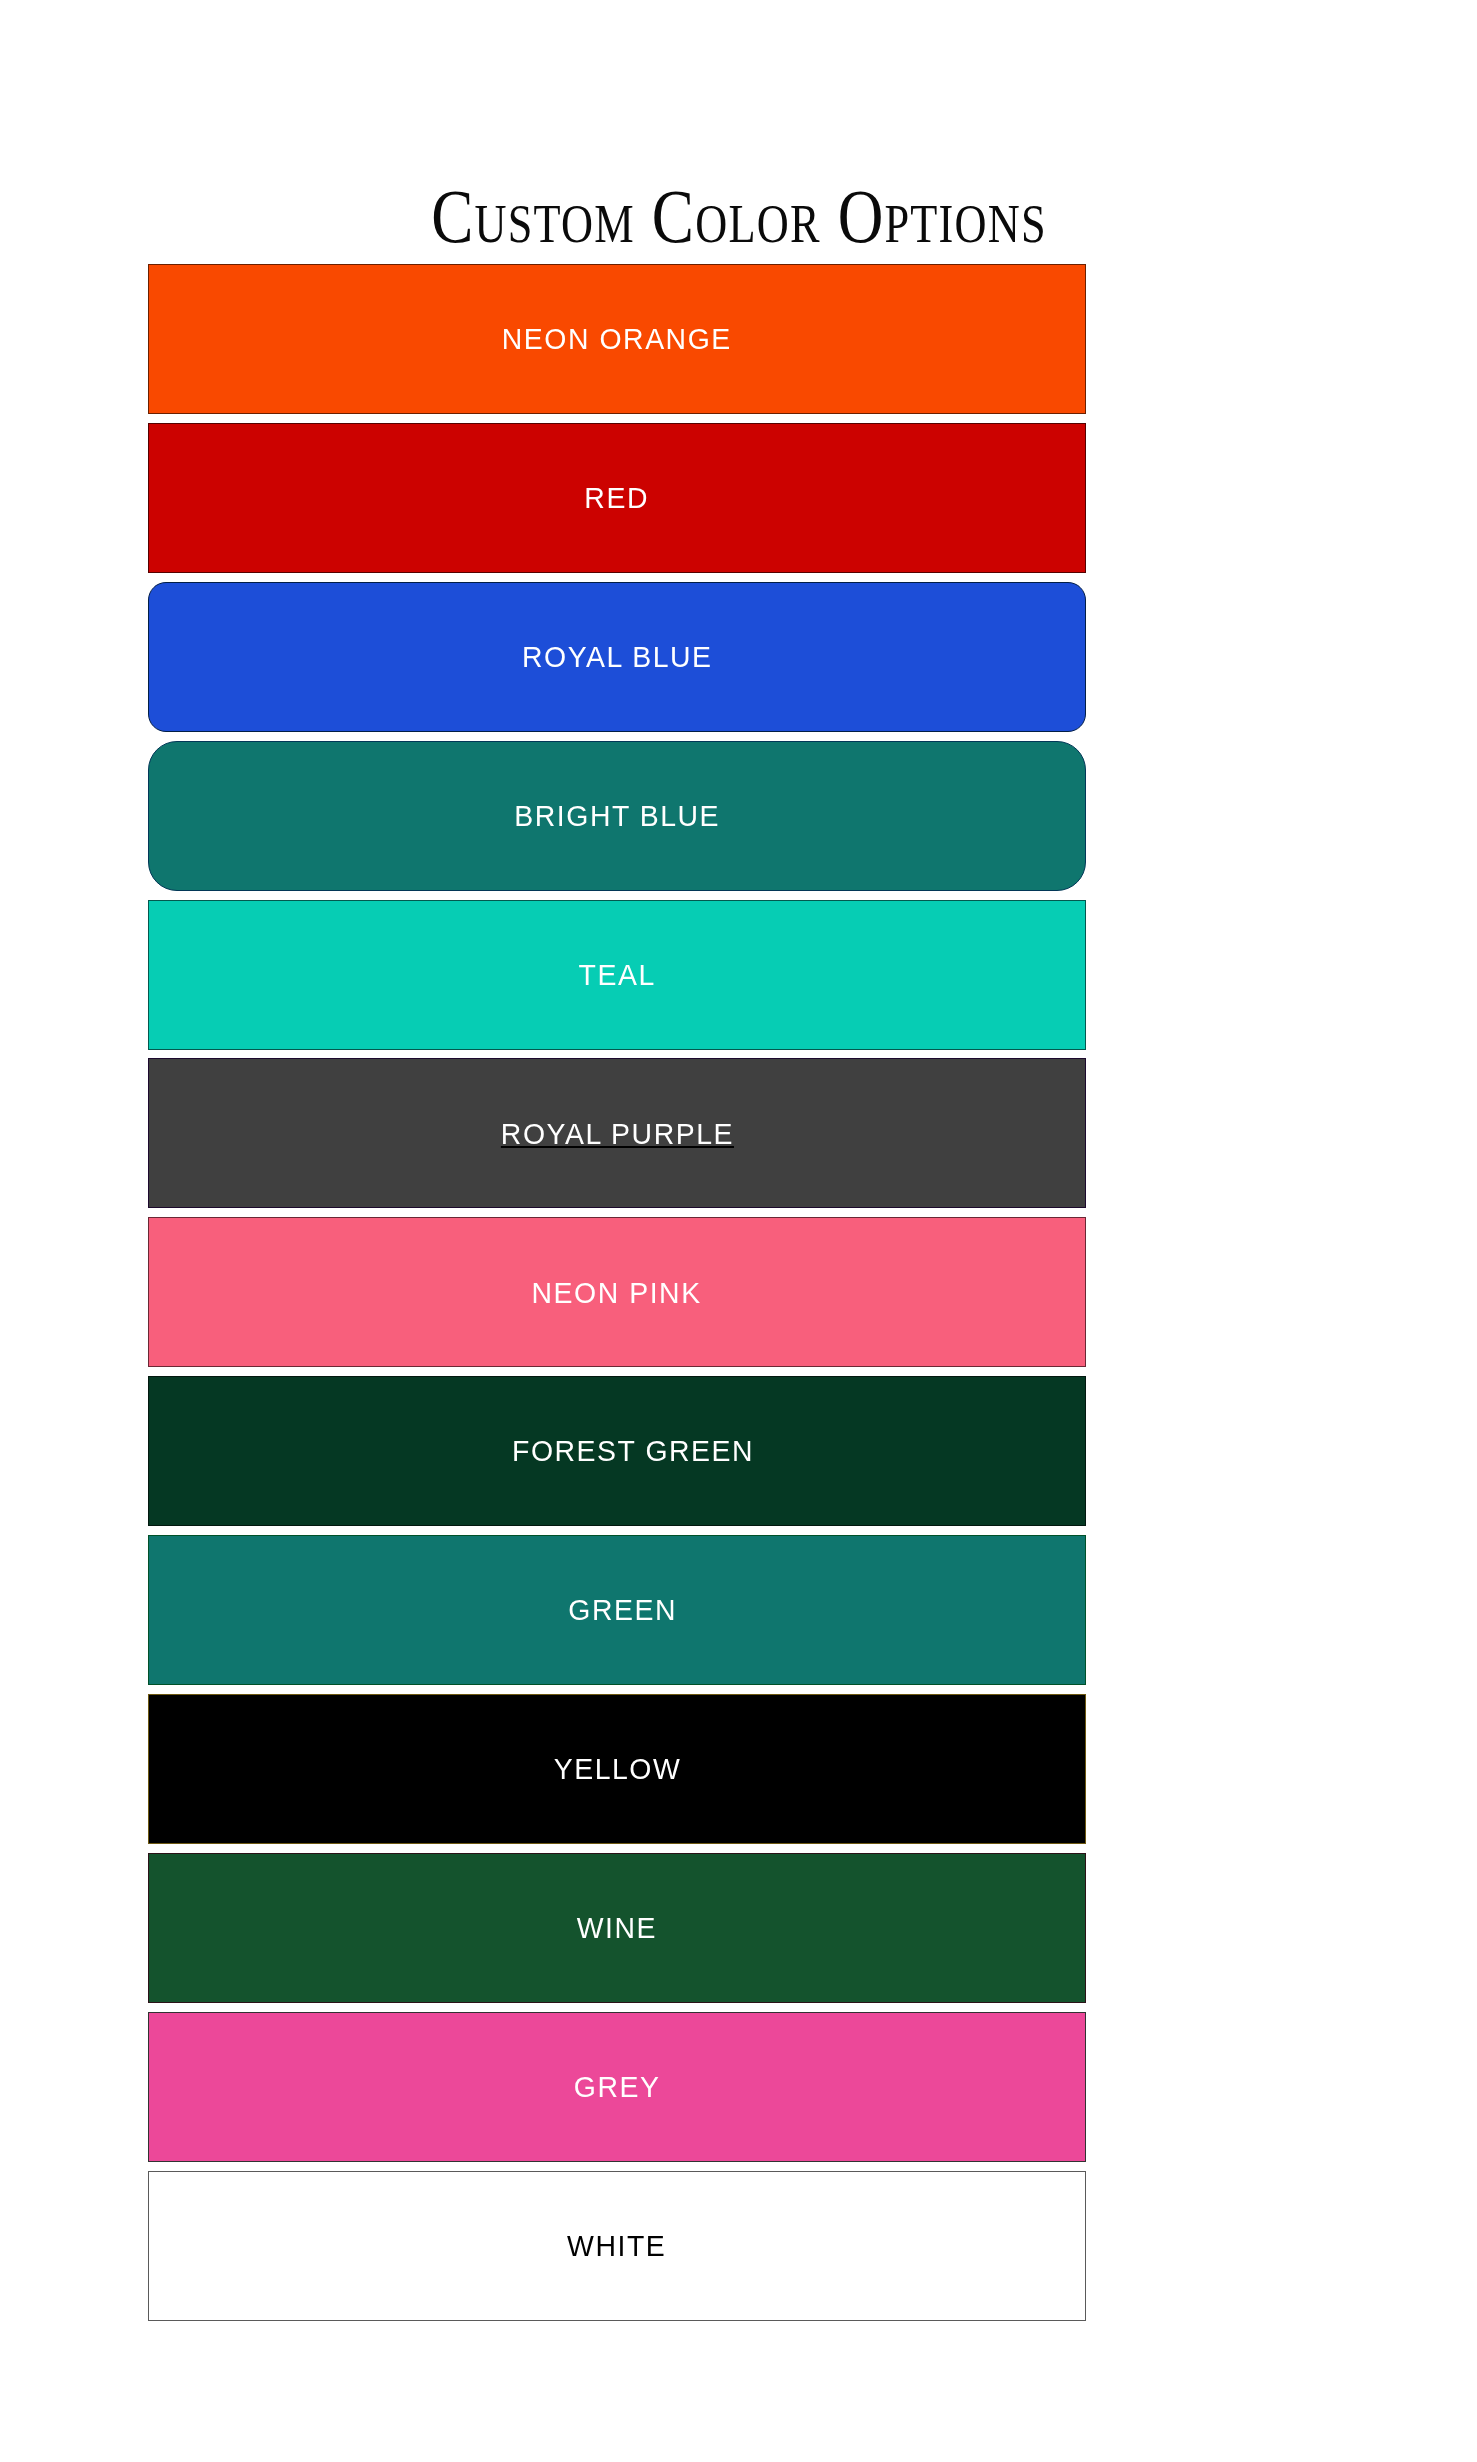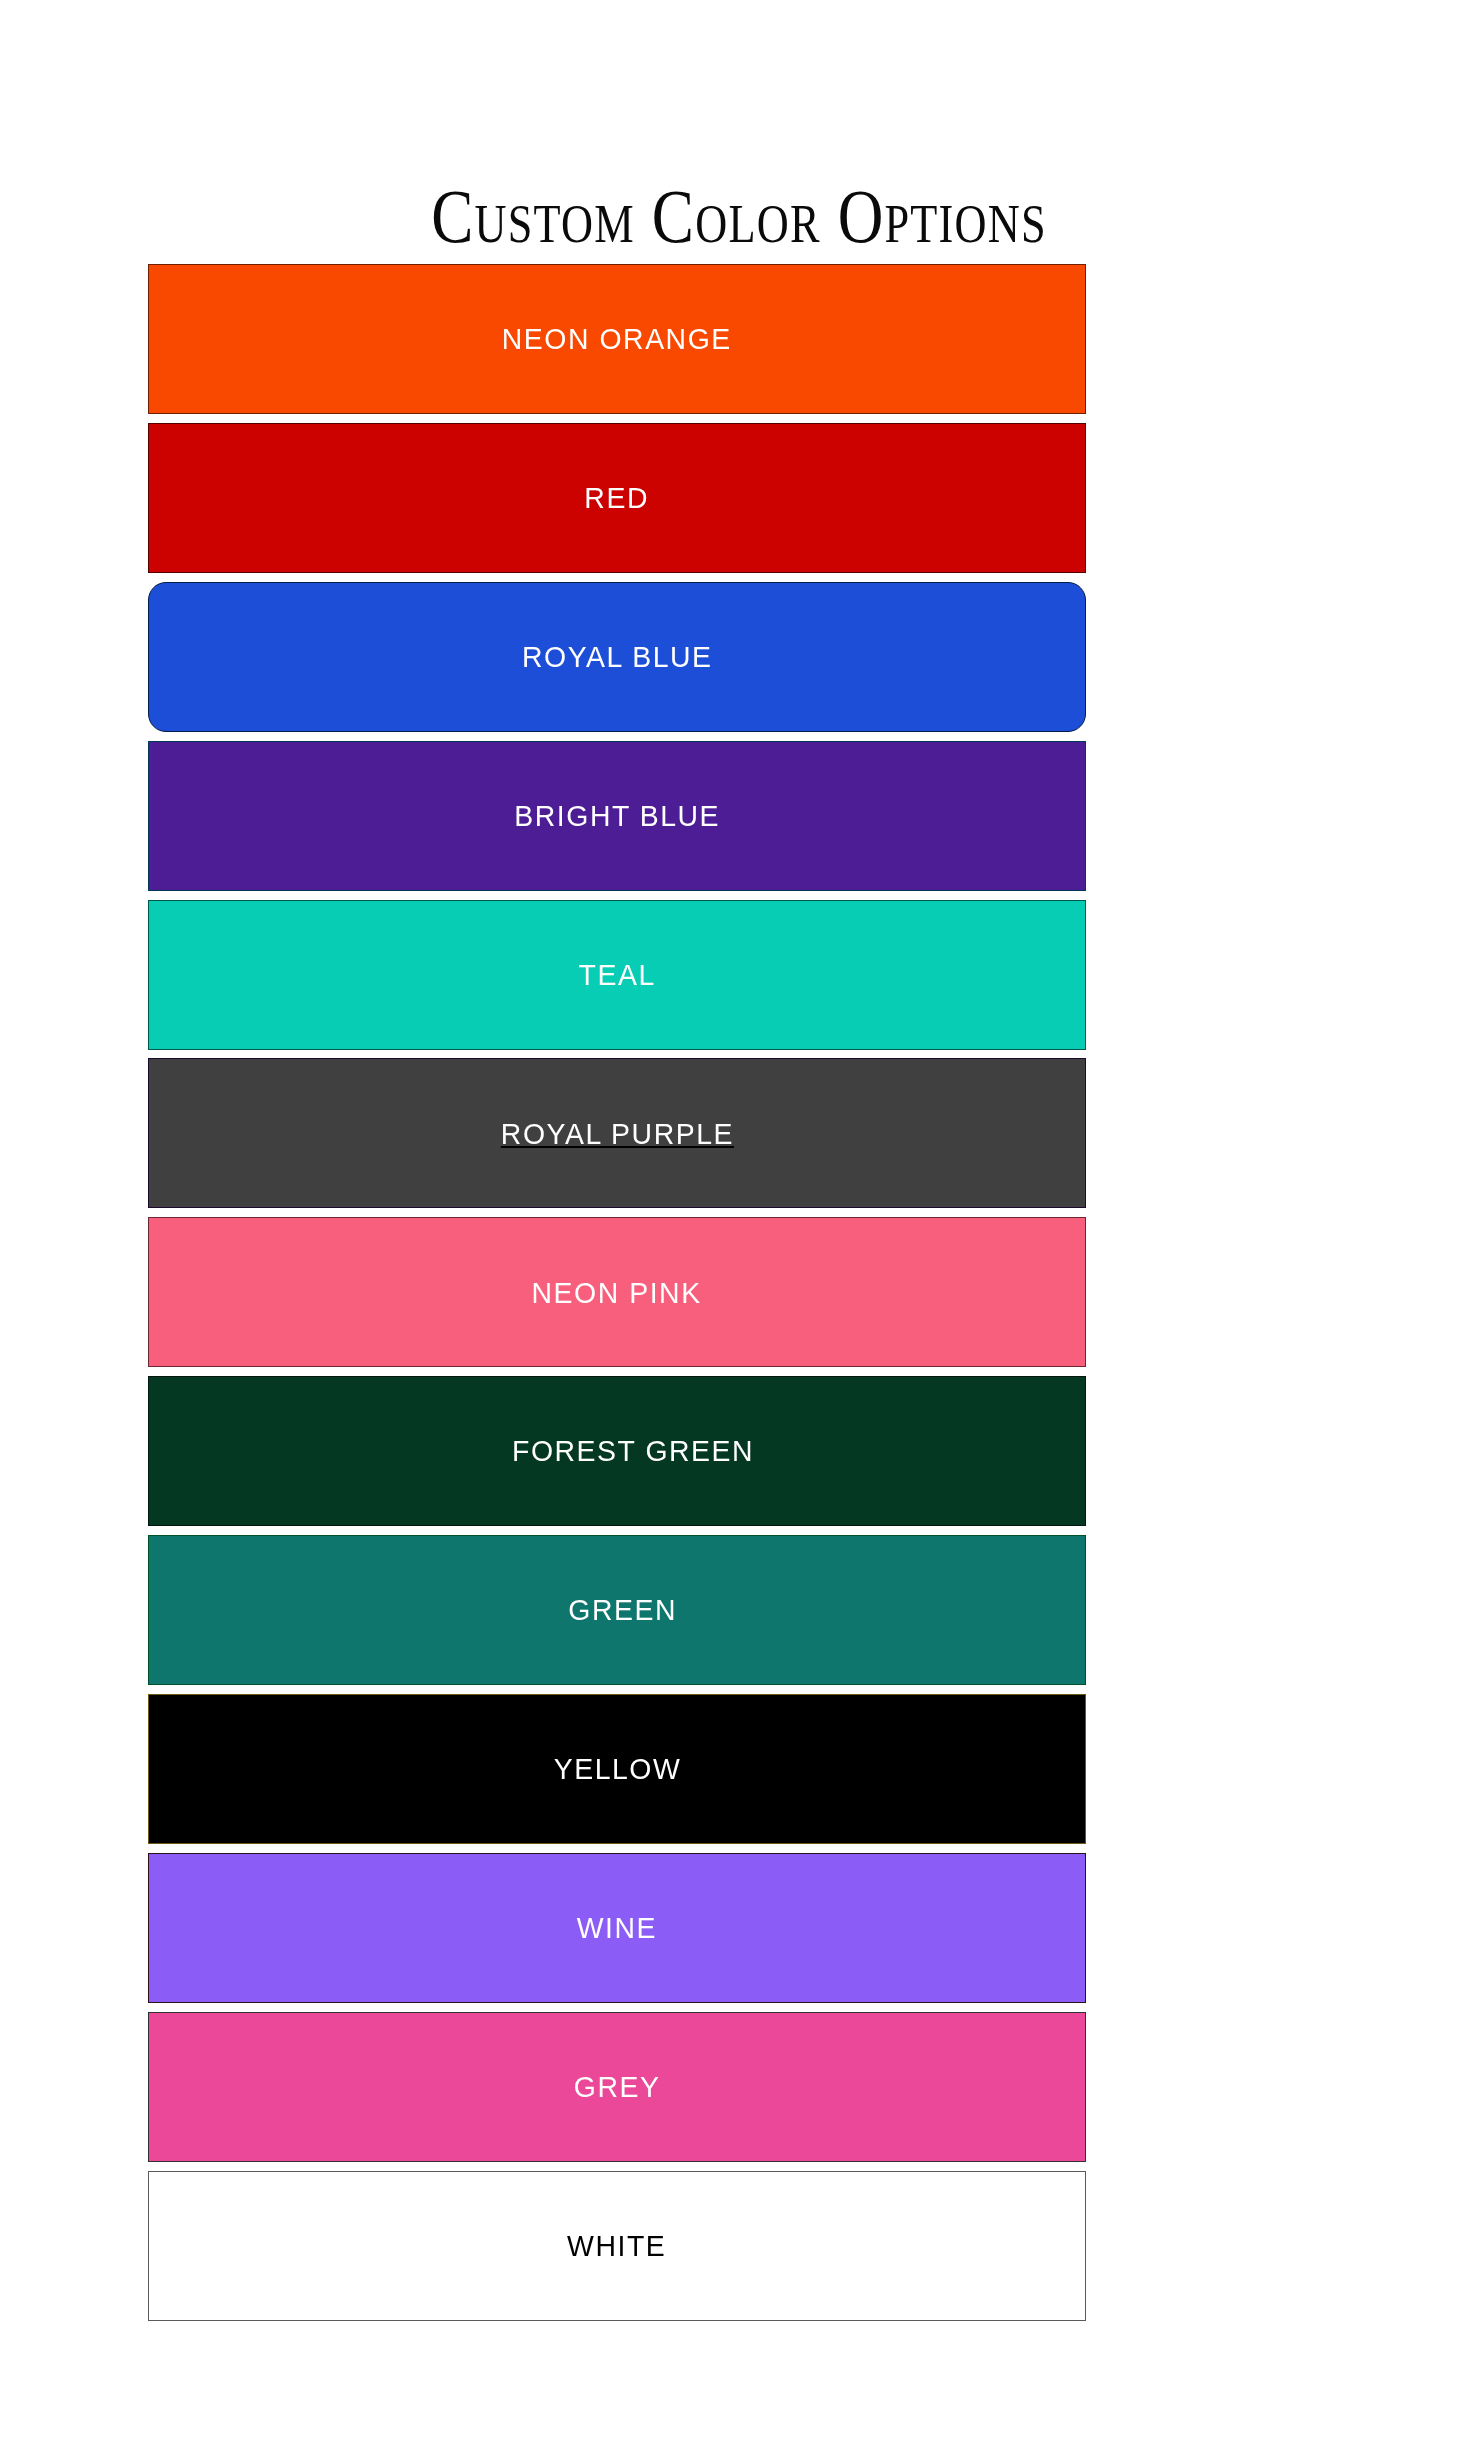--- a/index.html
+++ b/index.html
@@ -94,42 +94,42 @@
   <div class="swatch-list">
       <div class="swatch" style="background: rgb(249, 73, 0); border-color: rgb(107, 32, 0);">
         <span class="swatch-label" style="color: rgb(255, 255, 255);">NEON ORANGE</span>
       </div>
       <div class="swatch" style="background: rgb(204, 2, 0); border-color: rgb(85, 1, 0);">
         <span class="swatch-label" style="color: rgb(255, 255, 255);">RED</span>
       </div>
       <div class="swatch" style="background: #1d4ed8; border-color: rgb(2, 30, 70); border-radius: 18px;">
         <span class="swatch-label" style="color: rgb(255, 255, 255);">ROYAL BLUE</span>
       </div>
-      <div class="swatch" style="background: #4c1d95; border-color: rgb(2, 55, 87);">
+      <div class="swatch" style="background: #0f766e; border-color: rgb(2, 55, 87); border-radius: 29px;">
         <span class="swatch-label" style="color: rgb(255, 255, 255);">BRIGHT BLUE</span>
       </div>
       <div class="swatch" style="background: rgb(6, 205, 180); border-color: rgb(3, 88, 78);">
         <span class="swatch-label" style="color: rgb(255, 255, 255);">TEAL</span>
       </div>
       <div class="swatch" style="background: #404040; border-color: rgb(28, 9, 45); text-decoration: underline;">
         <span class="swatch-label" style="color: rgb(255, 255, 255);">ROYAL PURPLE</span>
       </div>
       <div class="swatch" style="background: rgb(248, 95, 124); border-color: rgb(106, 40, 53);">
         <span class="swatch-label" style="color: rgb(255, 255, 255);">NEON PINK</span>
       </div>
       <div class="swatch" style="background: rgb(5, 56, 35); border-color: rgb(2, 24, 15); padding-left: 32px;">
         <span class="swatch-label" style="color: rgb(255, 255, 255);">FOREST GREEN</span>
       </div>
       <div class="swatch" style="background: #0f766e; border-color: rgb(0, 81, 41); padding-left: 11px;">
         <span class="swatch-label" style="color: rgb(255, 255, 255);">GREEN</span>
       </div>
       <div class="swatch" style="background: #000000; border-color: rgb(109, 88, 17); text-decoration: underline;">
         <span class="swatch-label" style="color: rgb(255, 255, 255);">YELLOW</span>
       </div>
-      <div class="swatch" style="background: #8b5cf6; border-color: rgb(43, 18, 24);">
+      <div class="swatch" style="background: #14532d; border-color: rgb(43, 18, 24);">
         <span class="swatch-label" style="color: rgb(255, 255, 255);">WINE</span>
       </div>
       <div class="swatch" style="background: #ec4899; border-color: rgb(50, 50, 50);">
         <span class="swatch-label" style="color: rgb(255, 255, 255);">GREY</span>
       </div>
       <div class="swatch is-light" style="background: rgb(255, 255, 255); border-color: rgb(90, 90, 90);">
         <span class="swatch-label" style="color: rgb(0, 0, 0);">WHITE</span>
       </div>
     </div>
 

